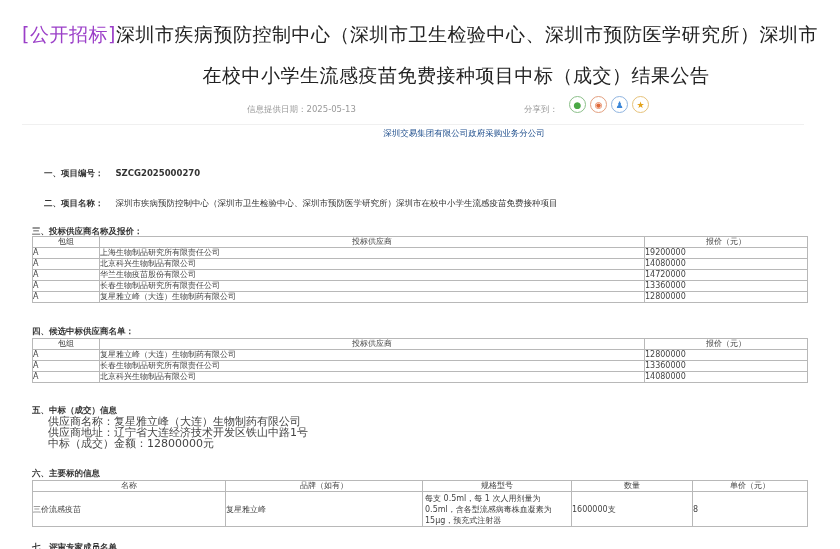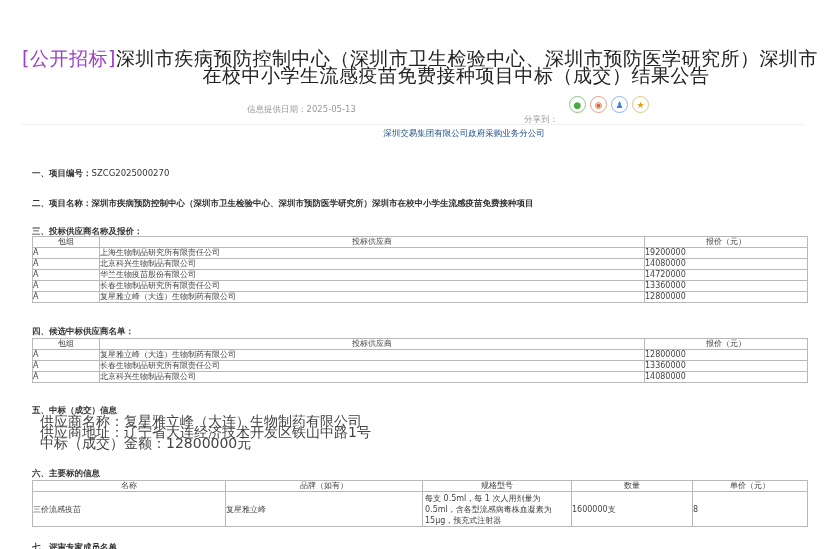--- a/index.html
+++ b/index.html
@@ -1,38 +1,38 @@
 <!DOCTYPE html>
 <html><head>
 <meta charset="utf-8">
 <style>
   html, body { margin:0; padding:0; background:#fff; }
   body { width:840px; height:549px; overflow:hidden; position:relative; font-family:"DejaVu Sans", "Liberation Sans", sans-serif; color:#333; }
   .title { position:absolute; left:0; width:840px; text-align:center; font-size:19px; color:#222; letter-spacing:0.5px; white-space:nowrap; }
   .title .tag { color:#9b3fc8; }
-  .t1 { top:22px;margin-top:24px; }
+  .t1 { top:22px; }
   .t2 { top:63px;margin-left:36px; }
   .meta { position:absolute; top:102px; left:0; width:688px; height:18px; font-size:8.5px; color:#999; }
   .meta .date { position:absolute; left:247px; top:2px; }
-  .meta .share { position:absolute; left:524px; top:12px; }
+  .meta .share { position:absolute; left:524px; top:2px; }
   .share-icons { position:absolute; left:569px; top:96px; display:flex; gap:4px; }
   .si { width:17px; height:17px; border-radius:50%; border:1px solid; display:flex; align-items:center; justify-content:center; font-size:9px; box-sizing:border-box; }
   .si.wechat { border-color:#8cc08a; color:#4aa845; }
   .si.weibo { border-color:#e3a07f; color:#e06a3a; }
   .si.qq { border-color:#8fb4e0; color:#3b86d8; }
   .si.fav { border-color:#e6c27a; color:#e3a21a; }
   .divider { position:absolute; top:124px; left:22px; width:782px; height:1px; background:#f0f0f0; }
   .org { position:absolute; top:127px; left:0; width:840px; text-align:center; font-size:8.5px; color:#1f4e8c; line-height:12px; font-weight:normal;padding-left:44px; }
   .sec { position:absolute; left:32px; font-size:8.5px; color:#333; font-weight:bold; white-space:nowrap; }
-  .sec span { font-weight:normal; }
+  .sec span { font-weight:normal;margin-left:12px; }
   table { position:absolute; left:32px; width:776px; border-collapse:collapse; font-size:8px; color:#444; }
   td, th { border:1px solid #b8b8b8; padding:0; height:10px; line-height:10px; font-weight:normal; }
   .c1 { width:66px; }
   .c3 { width:162px;margin-left:36px; }
-  .info { position:absolute; left:40px; font-size:14px; color:#444; line-height:11px; }
+  .info { position:absolute; left:48px; font-size:11px; color:#444; line-height:11px; }
   .t6 td { height:12px; line-height:11px; }
   .cut { position:absolute; left:32px; top:542px; font-size:8.5px; font-weight:bold; color:#333; }
 </style>
 </head>
 <body>
 
 <div class="title t1"><span class="tag">[公开招标]</span><span>深圳市疾病预防控制中心（深圳市卫生检验中心、深圳市预防医学研究所）深圳市</span></div>
 <div class="title t2">在校中小学生流感疫苗免费接种项目中标（成交）结果公告</div>
 
 <div class="meta">
@@ -44,22 +44,22 @@
   <div class="si weibo">◉</div>
   <div class="si qq">♟</div>
   <div class="si fav">★</div>
 </div>
 <div class="divider"></div>
 
 <div class="org">
   <div>深圳交易集团有限公司政府采购业务分公司</div>
 </div>
 
-<div class="sec" style="top:168px"><span style="font-weight:bold">一、项目编号：</span><span style="font-weight:normal">SZCG2025000270</span></div>
-<div class="sec" style="top:198px"><span style="font-weight:bold">二、项目名称：</span><span style="font-weight:bold">深圳市疾病预防控制中心（深圳市卫生检验中心、深圳市预防医学研究所）深圳市在校中小学生流感疫苗免费接种项目</span></div>
+<div class="sec" style="top:168px"><span style="font-weight:bold">一、项目编号：</span><span style="font-weight:bold">SZCG2025000270</span></div>
+<div class="sec" style="top:198px"><span style="font-weight:bold">二、项目名称：</span><span style="font-weight:normal">深圳市疾病预防控制中心（深圳市卫生检验中心、深圳市预防医学研究所）深圳市在校中小学生流感疫苗免费接种项目</span></div>
 
 <div class="sec" style="top:226px">三、投标供应商名称及报价：</div>
 <table style="top:236px">
   <tbody>
       <tr>
     <th class="c1">包组</th>
     <th>投标供应商</th>
     <th class="c3">报价（元）</th>
   </tr>
   <tr>

